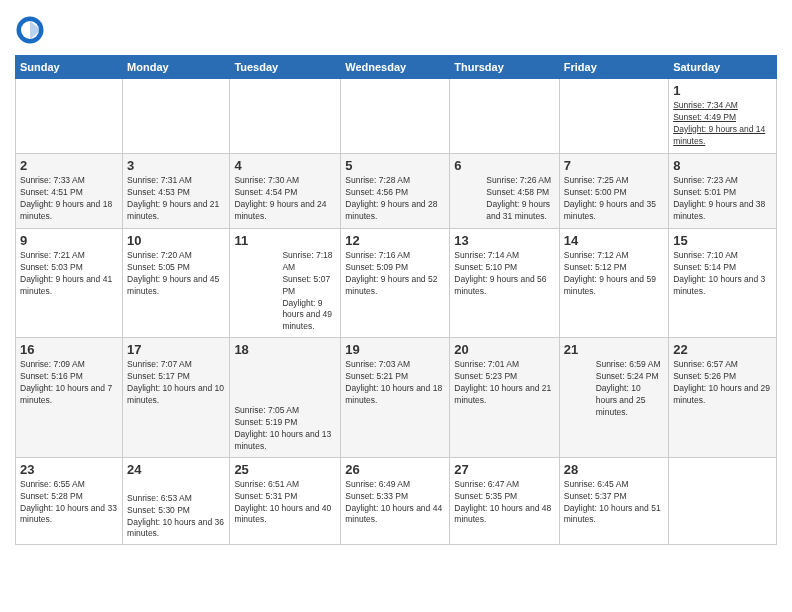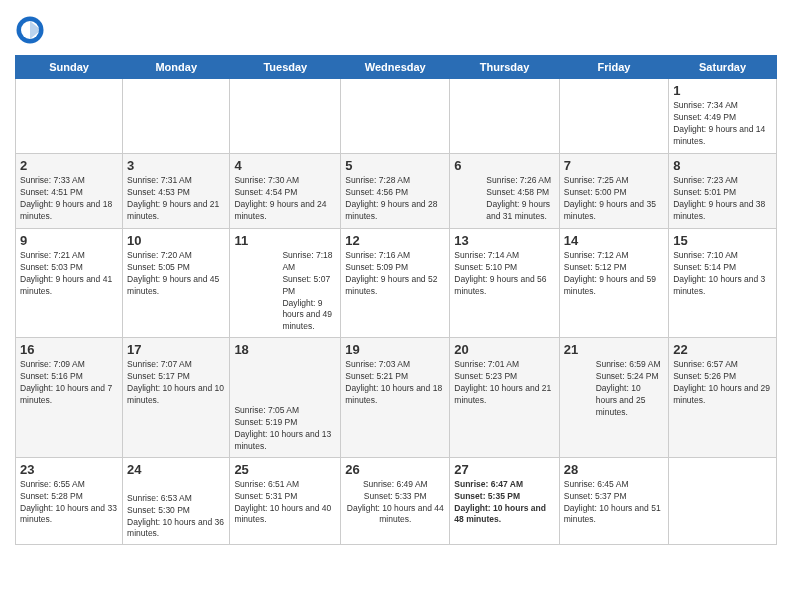--- a/index.html
+++ b/index.html
@@ -14,21 +14,21 @@
     .logo-general { color: #333; }
     .logo-blue { color: #1a6bc4; }
     .logo-icon { width: 30px; height: 30px; margin-right: 4px; }
     
     .title-section { text-align: right; }
     .calendar-title { font-size: 36px; color: #333; font-weight: normal; }
     .calendar-subtitle { font-size: 14px; color: #555; }
     
     .calendar { width: 100%; border-collapse: collapse; font-size: 9.5px; }
     
-    .calendar th { background: #2a6db5; color: white; padding: 5px 4px; text-align: center; font-size: 11px; font-weight: bold; border: 1px solid #2a6db5; }
+    .calendar th { background: #2a6db5; color: white; padding: 5px 4px; text-align: left; font-size: 11px; font-weight: bold; border: 1px solid #2a6db5; }
     
     .calendar td { border: 1px solid #ccc; vertical-align: top; padding: 4px; height: 75px; width: 113px; color: #333; }
     
     .calendar td.empty { background: #fff; }
     
     .day-num { font-size: 13px; font-weight: bold; display: block; margin-bottom: 2px; }
     
     .day-info { font-size: 8.5px; line-height: 1.4; color: #333; }
 
     .row-alt td { background: #f5f5f5; }
@@ -71,21 +71,21 @@
     <tbody id="calendar-body">
     <tr class="row-normal">
           <td class="empty"></td>
           <td class="empty"></td>
           <td class="empty"></td>
           <td class="empty"></td>
           <td class="empty"></td>
           <td class="empty"></td>
           <td>
             <span class="day-num">1</span>
-            <div class="day-info" style="white-space: pre-line;">Sunrise: 7:34 AM
+            <div class="day-info" style="white-space: pre-line; text-decoration: underline;">Sunrise: 7:34 AM
 Sunset: 4:49 PM
 Daylight: 9 hours and 14 minutes.</div>
           </td>
         </tr>
         <tr class="row-alt">
           <td>
             <span class="day-num">2</span>
             <div class="day-info" style="white-space: pre-line;">Sunrise: 7:33 AM
 Sunset: 4:51 PM
 Daylight: 9 hours and 18 minutes.</div>
@@ -229,27 +229,27 @@
 Daylight: 10 hours and 36 minutes.</div>
           </td>
           <td>
             <span class="day-num">25</span>
             <div class="day-info" style="white-space: pre-line;">Sunrise: 6:51 AM
 Sunset: 5:31 PM
 Daylight: 10 hours and 40 minutes.</div>
           </td>
           <td>
             <span class="day-num">26</span>
-            <div class="day-info" style="white-space: pre-line; text-align: center;">Sunrise: 6:49 AM
+            <div class="day-info" style="white-space: pre-line;">Sunrise: 6:49 AM
 Sunset: 5:33 PM
 Daylight: 10 hours and 44 minutes.</div>
           </td>
           <td>
             <span class="day-num">27</span>
-            <div class="day-info" style="white-space: pre-line; font-weight: bold;">Sunrise: 6:47 AM
+            <div class="day-info" style="white-space: pre-line;">Sunrise: 6:47 AM
 Sunset: 5:35 PM
 Daylight: 10 hours and 48 minutes.</div>
           </td>
           <td>
             <span class="day-num">28</span>
             <div class="day-info" style="white-space: pre-line;">Sunrise: 6:45 AM
 Sunset: 5:37 PM
 Daylight: 10 hours and 51 minutes.</div>
           </td>
           <td class="empty"></td>

